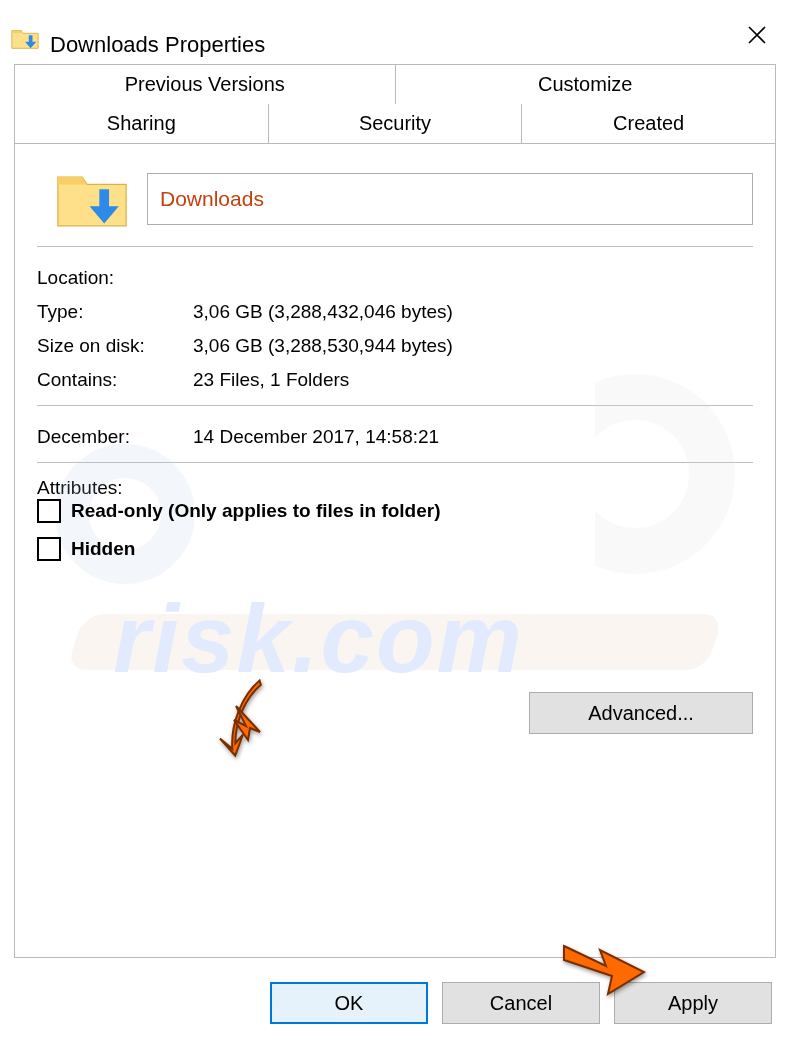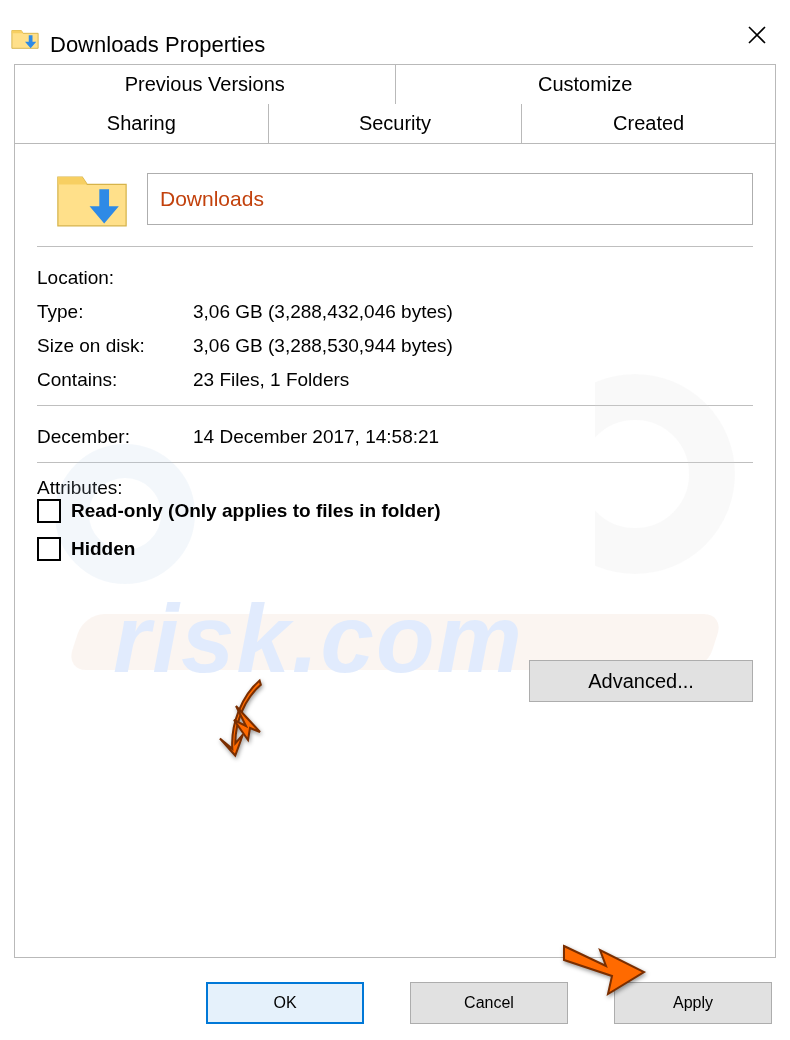--- a/index.html
+++ b/index.html
@@ -81,30 +81,30 @@
   .kv .v { flex: 1; }
   .attr-row { display:flex; margin-top:4px;flex-direction:column;}
   .attr-left { width:156px; }
   .attr-right { flex:1; }
   .chk-row { display:flex; align-items:center; margin-bottom:14px; position:relative;font-weight:bold;}
   .chk {
     width: 24px; height: 24px; border: 2px solid #000; margin-right: 10px;
     display:inline-block; cursor:pointer; background:#fff;
   }
   .adv-btn {
-    position:absolute; right:22px; top:516px;
+    position:absolute; right:22px; top:548px;
     width: 224px; height: 42px; border:1px solid #adadad; background:#e1e1e1;
     font-size: 20px; cursor:pointer;
   }
   .buttons {
     position: absolute; bottom: 16px; right: 18px; display:flex; gap:14px;
   }
   .btn {
     width: 158px; height: 42px; border:1px solid #adadad; background:#e1e1e1;
-    font-size: 16px; cursor:pointer;margin-left:32px;
+    font-size: 20px; cursor:pointer;
   }
   .btn.default { border:2px solid #0078d7; background:#e5f1fb; }
   .arrow { position:absolute; pointer-events:none; filter: drop-shadow(1px 2px 2px rgba(0,0,0,.4)); }
   .arrow svg { display:block; }
 </style>
 </head>
 <body>
 
 <div class="titlebar">
   <span class="folder-icon">

